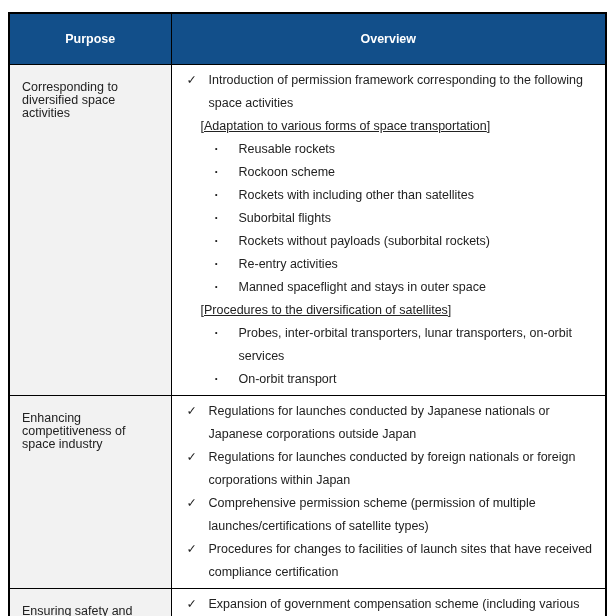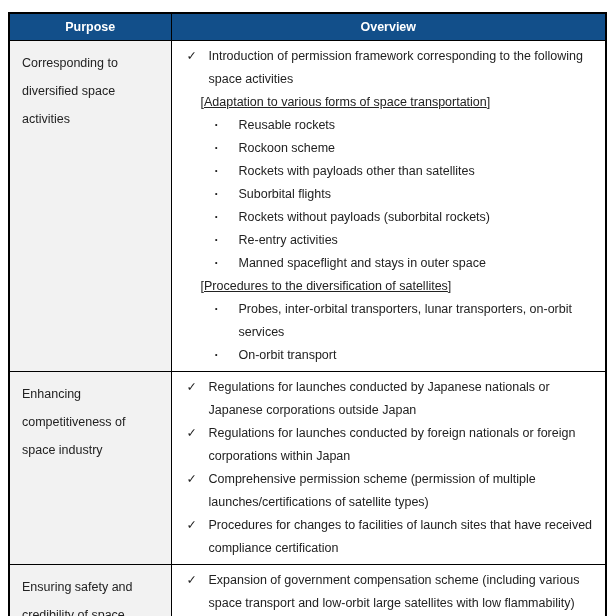--- a/index.html
+++ b/index.html
@@ -26,28 +26,28 @@
     padding: 0;
   }
   .doc-table th {
     background: #124F8A;
     color: #ffffff;
     font-weight: bold;
     font-size: 12.5px;
     height: 26px;
     text-align: center;
     vertical-align: middle;
-    padding: 0 4px;
+    padding: 12px 4px;
   }
   col.purpose-col { width: 162px; }
   col.overview-col { width: 435px; }
   td.purpose-cell {
     background: #F2F2F2;
-    padding: 8px 10px 4px 12px;
-    line-height: 28px;
+    padding: 16px 10px 4px 12px;
+    line-height: 13px;
   }
   td.overview-cell {
     background: #ffffff;
     padding: 4px 8px 4px 15px;
     line-height: 23px;
   }
   .item-row {
     display: flex;
     align-items: flex-start;
   }
@@ -100,21 +100,21 @@
           <div class="item-row bullet-row">
             <span class="marker">·</span>
             <span class="item-text">Reusable rockets</span>
           </div>
           <div class="item-row bullet-row">
             <span class="marker">·</span>
             <span class="item-text">Rockoon scheme</span>
           </div>
           <div class="item-row bullet-row">
             <span class="marker">·</span>
-            <span class="item-text">Rockets with payloads other than satellites</span>
+            <span class="item-text">Rockets with including other than satellites</span>
           </div>
           <div class="item-row bullet-row">
             <span class="marker">·</span>
             <span class="item-text">Suborbital flights</span>
           </div>
           <div class="item-row bullet-row">
             <span class="marker">·</span>
             <span class="item-text">Rockets without payloads (suborbital rockets)</span>
           </div>
           <div class="item-row bullet-row">

